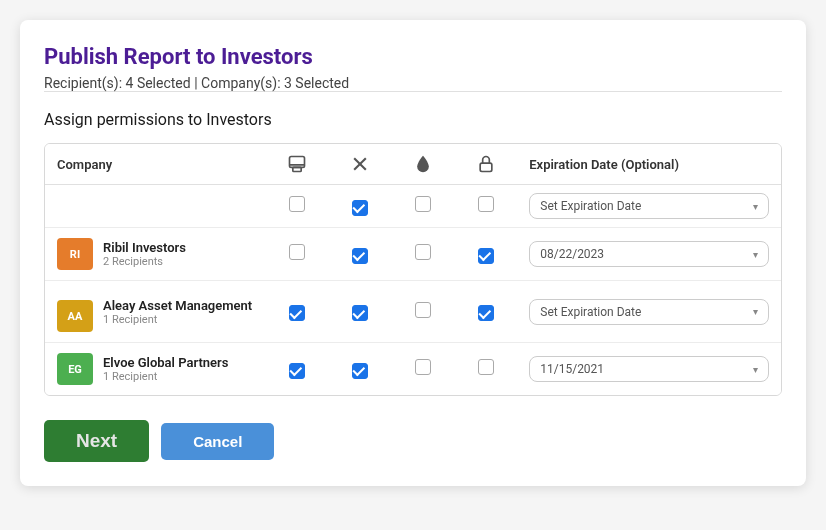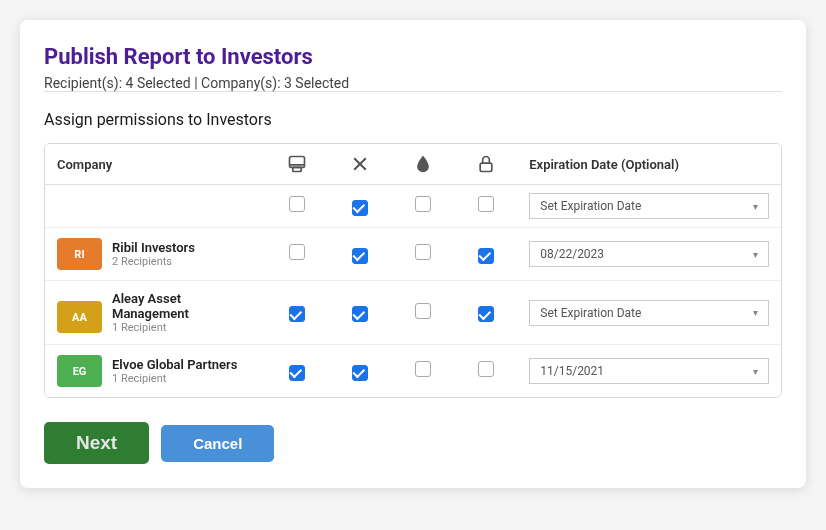--- a/index.html
+++ b/index.html
@@ -90,21 +90,21 @@
     }
     tbody td.company-cell {
       text-align: left;
     }
     .company-info {
       display: flex;
       align-items: center;
       gap: 10px;
     }
     .company-avatar {
-      width: 45px;
+      width: 36px;
       height: 32px;
       border-radius: 4px;
       display: flex;
       align-items: center;
       justify-content: center;
       color: #fff;
       font-size: 11px;
       font-weight: 700;
       flex-shrink: 0;
     }
@@ -135,21 +135,21 @@
     .checkbox-custom.checked::after {
       content: '';
       width: 9px;
       height: 5px;
       border-left: 2px solid #fff;
       border-bottom: 2px solid #fff;
       transform: rotate(-45deg) translateY(-1px);
     }
     .expiration-select {
       border: 1px solid #ccc;
-      border-radius: 0;
+      border-radius: 8px;
       padding: 5px 10px;
       font-size: 12px;
       color: #555;
       background: #fff;
       cursor: pointer;
       display: flex;
       align-items: center;
       justify-content: space-between;
       gap: 6px;
       min-width: 160px;

